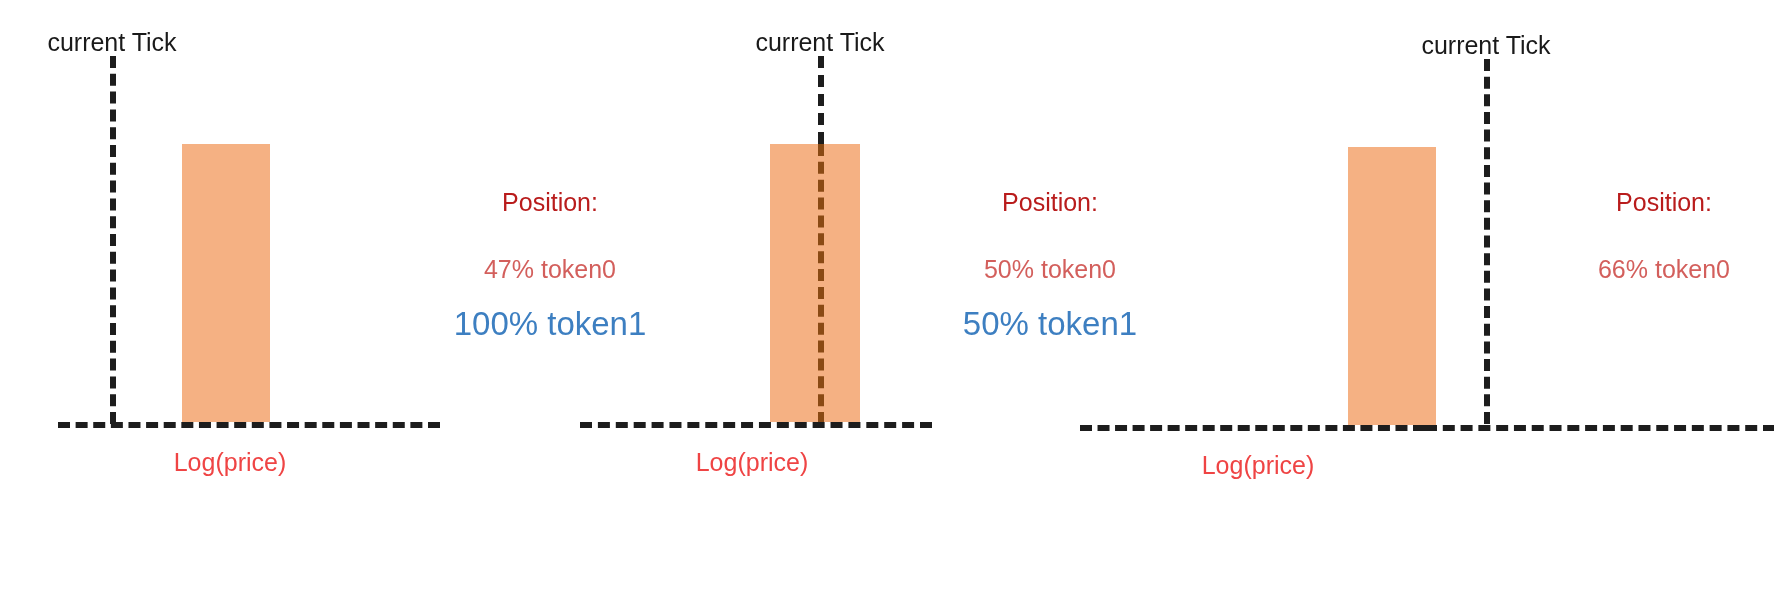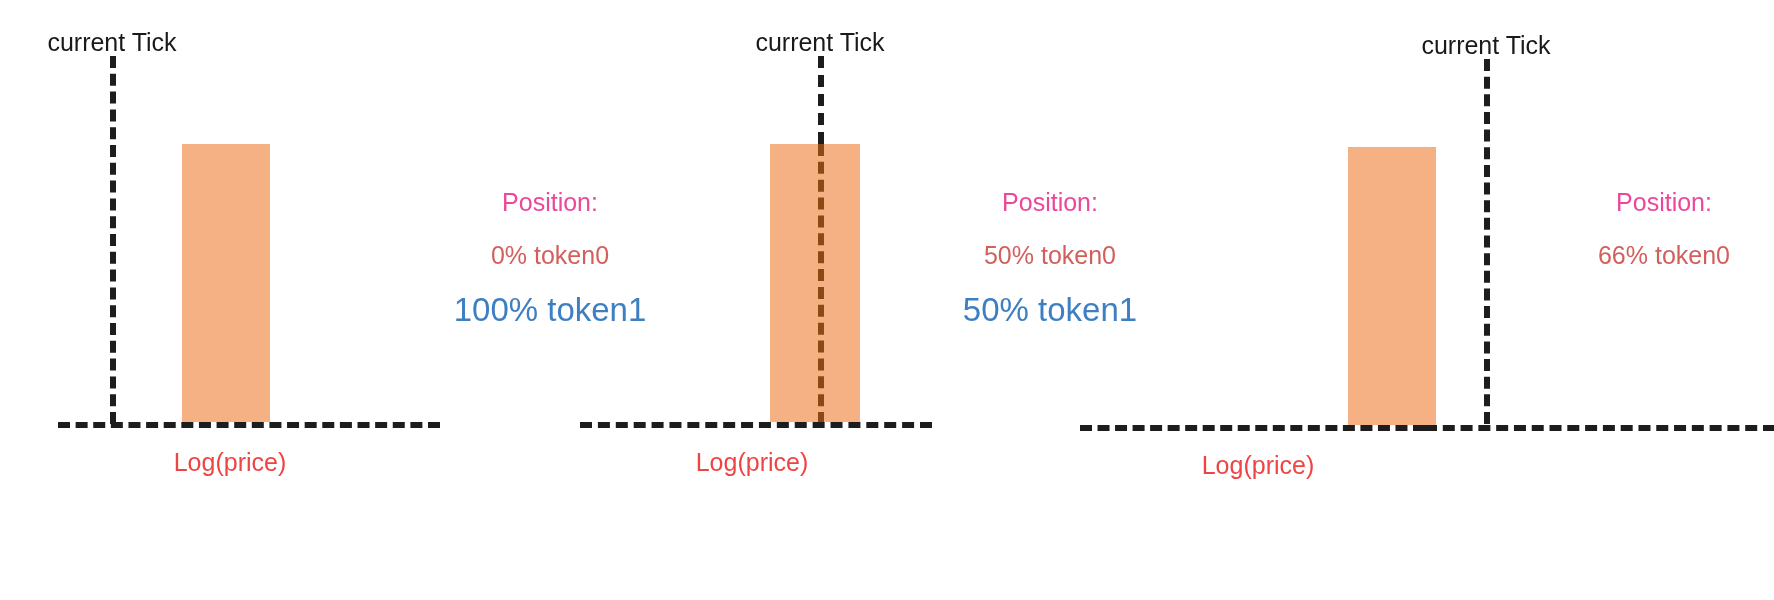--- a/index.html
+++ b/index.html
@@ -61,22 +61,22 @@
     transform: translateX(-50%);
   }
   .legend {
     position: absolute;
     text-align: center;
     white-space: nowrap;
   }
   .legend-title {
     font-size: 25px;
     line-height: 1;
-    color: #ec4899;
-    margin-bottom: 28px;
+    color: #b91c1c;
+    margin-bottom: 42px;
   }
   .legend-token0 {
     font-size: 25px;
     line-height: 1;
     color: #d35f5c;
     margin-bottom: 25px;
   }
   .legend-token1 {
     font-size: 33px;
     line-height: 1;
@@ -95,21 +95,21 @@
     <div class="tickline" style="left:110px; top:56px; height:368px;"></div>
 
     <div class="bar" style="left:182px; top:144px; width:88px; height:278px;"></div>
 
     <div class="axis" style="left:58px; top:422px; width:382px;"></div>
 
     <div class="axis-label" style="left:230px; top:450px;">Log(price)</div>
 
     <div class="legend" style="left:440px; top:190px; width:220px;">
       <div class="legend-title">Position:</div>
-      <div class="legend-token0">0% token0</div>
+      <div class="legend-token0">47% token0</div>
       <div class="legend-token1">100% token1</div>
     </div>
   </div>
 
   <div class="panel" style="left:580px; width:600px;">
 
     <div class="tick-label" style="left:240px; top:30px;">current Tick</div>
 
     <div class="tickline" style="left:238px; top:56px; height:88px;"></div>
 

